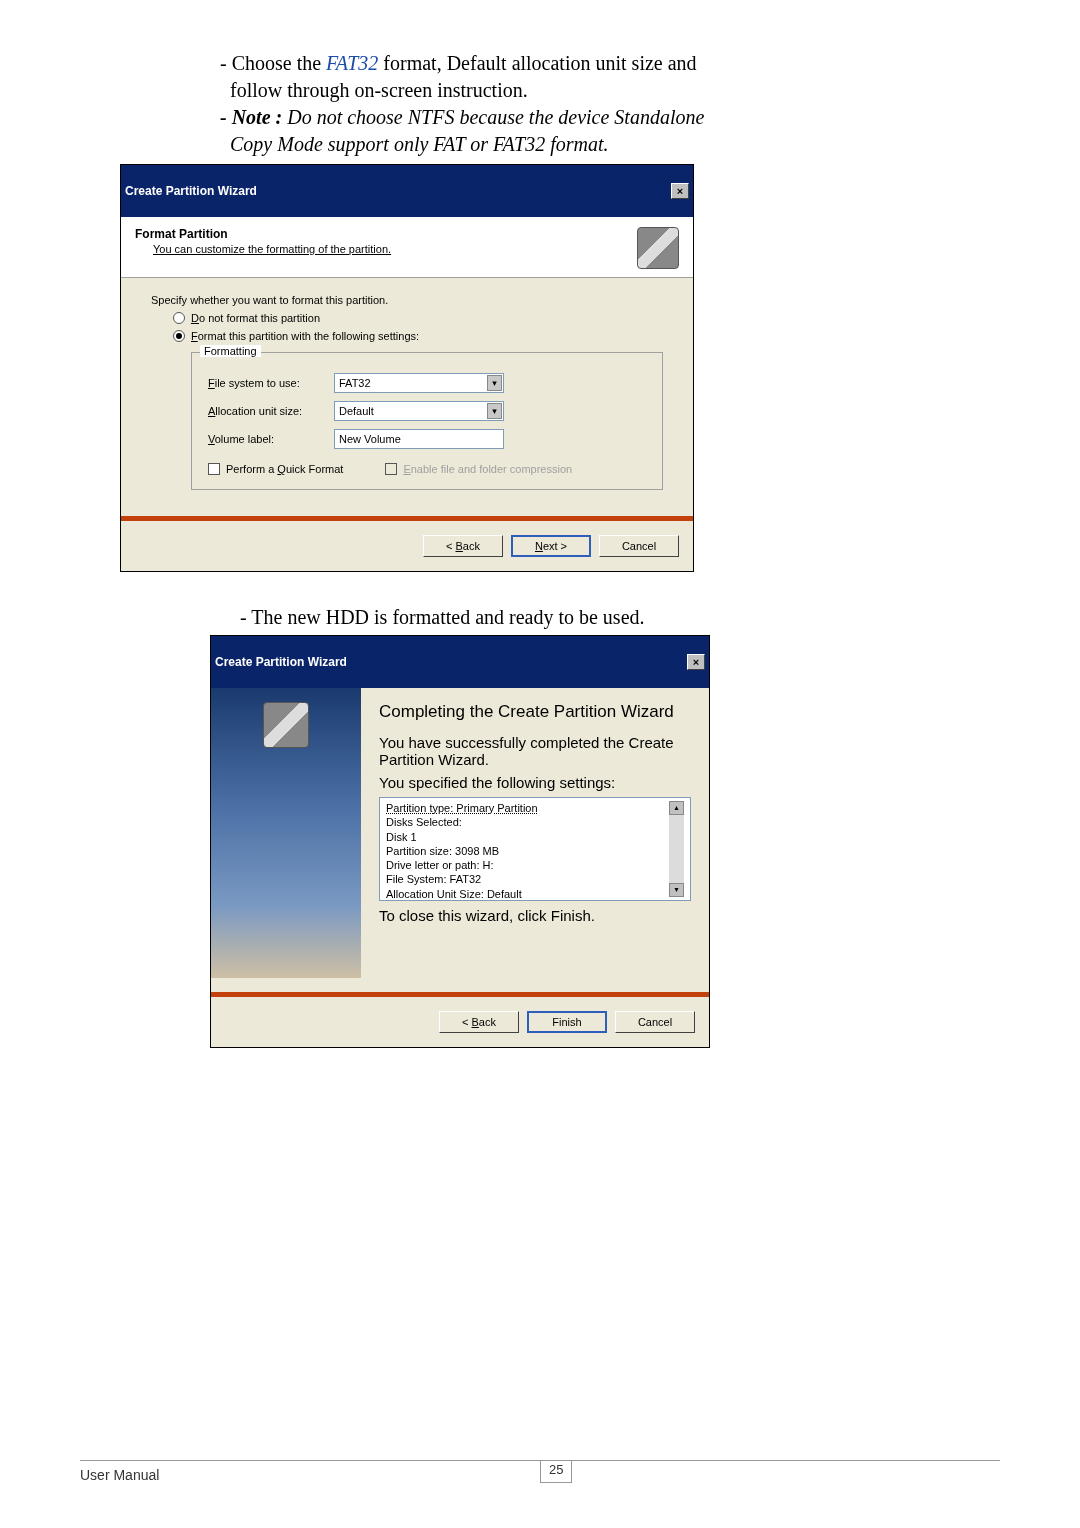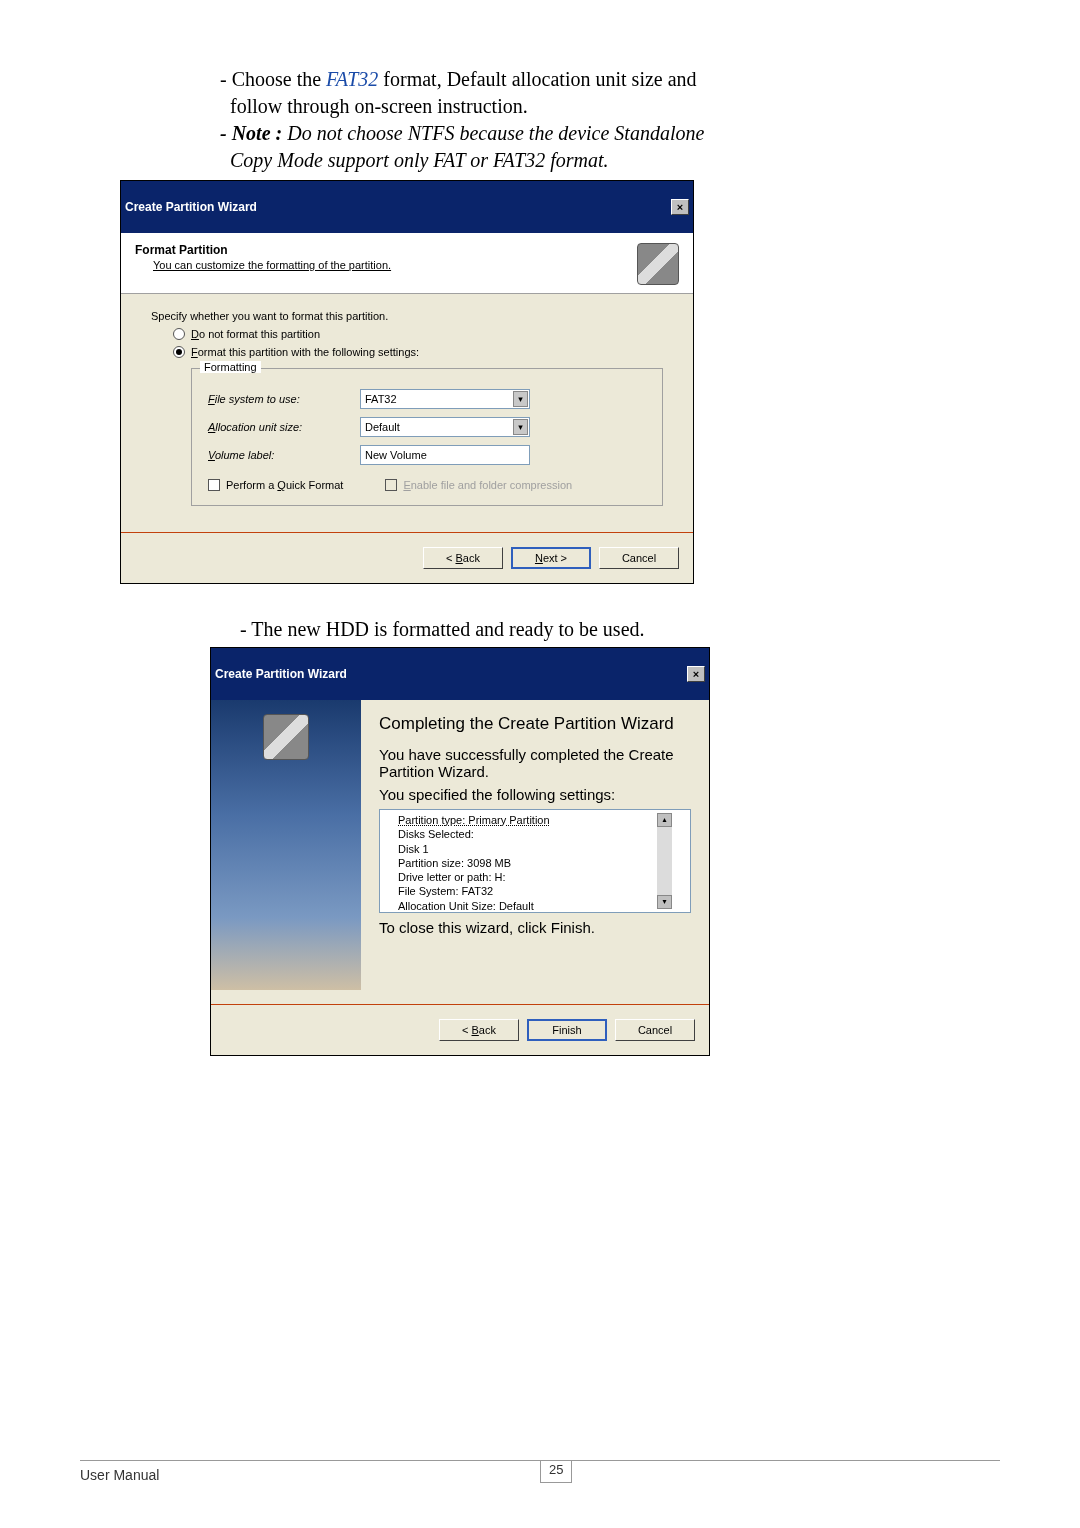--- a/index.html
+++ b/index.html
@@ -10,21 +10,21 @@
     background: #ffffff;
     width: 1080px;
     height: 1528px;
     position: relative;
   }
   .page-content {
     padding: 40px 80px 0 80px;
   }
   .instruction-block {
     margin-left: 140px;
-    margin-top: 26px;
+    margin-top: 10px;
     font-size: 20px;
     line-height: 1.35;
     color: #000;
   }
   .fat32 {
     color: #1a4ba8;
     font-style: italic;
   }
   .note-line {
     font-style: italic;
@@ -134,22 +134,21 @@
     background: #ffffff;
     padding: 0 4px;
     font-size: 11px;
   }
   .field-row {
     display: flex;
     align-items: center;
     margin: 8px 0;
   }
   .field-label {
-    width: 152px;
-    font-style: italic;
+    width: 126px;
   }
   .field-input {
     width: 170px;
     height: 20px;
     border: 1px solid #7f9db9;
     background: #fff;
     padding: 2px 4px;
     font-size: 11px;
     display: flex;
     align-items: center;
@@ -183,21 +182,21 @@
     background: #fff;
   }
   .disabled-text {
     color: #a0a0a0;
   }
   .dlg-buttons {
     padding: 14px 14px 14px 14px;
     display: flex;
     justify-content: flex-end;
     gap: 8px;
-    border-top: 1px solid #c2410c;
+    border-top: 5px solid #c2410c;
     margin-top: 14px;
   }
   .win-btn {
     width: 80px;
     height: 22px;
     background: #ece9d8;
     border: 1px solid #404040;
     border-top-color: #fff;
     border-left-color: #fff;
     font-size: 11px;
@@ -238,21 +237,21 @@
     margin: 0 0 12px 0;
   }
   .dlg2-right p {
     margin: 6px 0;
     font-size: 15px;
   }
   .summary-box {
     border: 1px solid #7f9db9;
     background: #fff;
     height: 104px;
-    padding: 3px 18px;
+    padding: 3px 6px;
     font-size: 11px;
     line-height: 1.3;
     overflow: hidden;
     display: flex;
   }
   .summary-text {
     flex: 1;
   }
   .summary-text .underlined {
     text-decoration: underline dotted;

